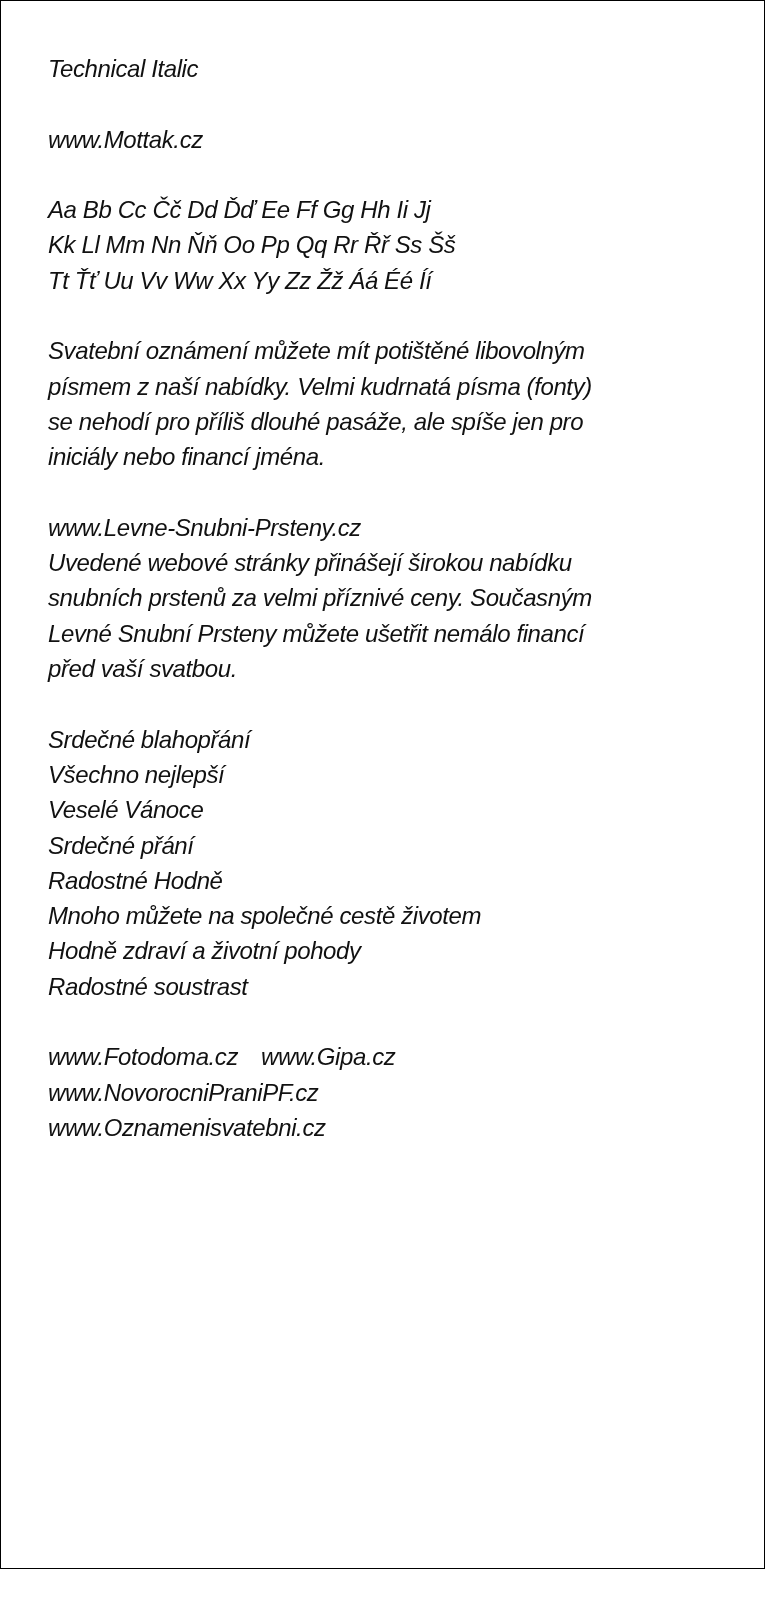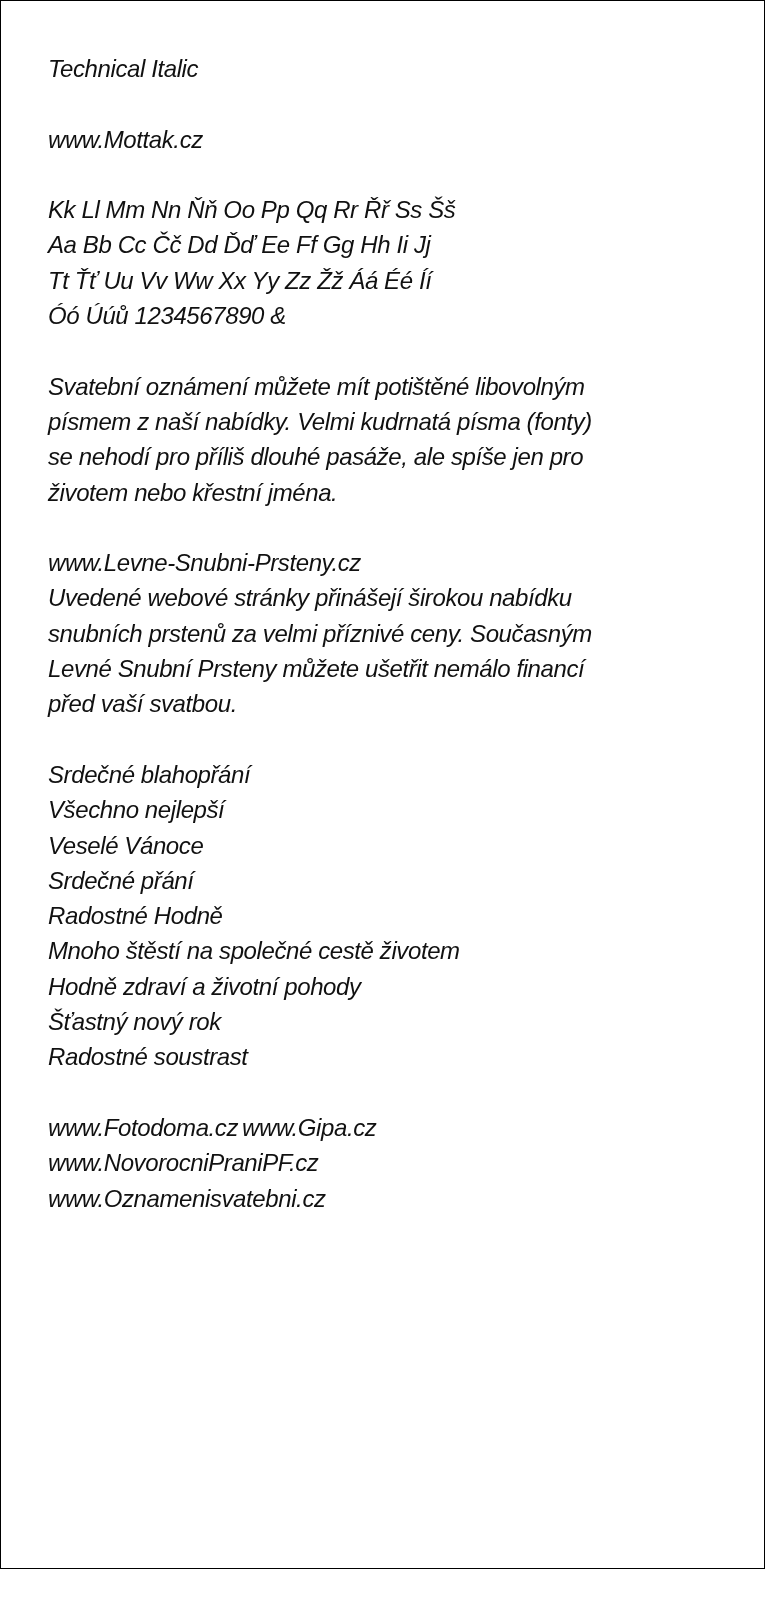--- a/index.html
+++ b/index.html
@@ -36,69 +36,67 @@
     .line {
       display: block;
       white-space: nowrap;
       min-height: 35.3px;
     }
     .gap {
       display: block;
       height: 35.3px;
     }
     .url-pair span + span {
-      margin-left: 4px;
+      margin-left: 23px;
     }
   </style>
 </head>
 <body>
 
 <div class="sheet">
   <div class="content">
 
     <span class="line">Technical Italic</span>
     <span class="gap"></span>
 
     <span class="line">www.Mottak.cz</span>
     <span class="gap"></span>
 
     <div>
+      <span class="line">Aa Bb Cc Čč Dd Ďď Ee Ff Gg Hh Ii Jj</span>
       <span class="line">Kk Ll Mm Nn Ňň Oo Pp Qq Rr Řř Ss Šš</span>
-      <span class="line">Aa Bb Cc Čč Dd Ďď Ee Ff Gg Hh Ii Jj</span>
       <span class="line">Tt Ťť Uu Vv Ww Xx Yy Zz Žž Áá Éé Íí</span>
-      <span class="line">Óó Úúů 1234567890 &amp;</span>
     </div>
     <span class="gap"></span>
 
     <div>
       <span class="line">Svatební oznámení můžete mít potištěné libovolným</span>
       <span class="line">písmem z naší nabídky. Velmi kudrnatá písma (fonty)</span>
       <span class="line">se nehodí pro příliš dlouhé pasáže, ale spíše jen pro</span>
-      <span class="line">životem nebo křestní jména.</span>
+      <span class="line">iniciály nebo financí jména.</span>
     </div>
     <span class="gap"></span>
 
     <div>
       <span class="line">www.Levne-Snubni-Prsteny.cz</span>
       <span class="line">Uvedené webové stránky přinášejí širokou nabídku</span>
       <span class="line">snubních prstenů za velmi příznivé ceny. Současným</span>
       <span class="line">Levné Snubní Prsteny můžete ušetřit nemálo financí</span>
       <span class="line">před vaší svatbou.</span>
     </div>
     <span class="gap"></span>
 
     <div>
       <span class="line">Srdečné blahopřání</span>
       <span class="line">Všechno nejlepší</span>
       <span class="line">Veselé Vánoce</span>
       <span class="line">Srdečné přání</span>
       <span class="line">Radostné Hodně</span>
-      <span class="line">Mnoho štěstí na společné cestě životem</span>
+      <span class="line">Mnoho můžete na společné cestě životem</span>
       <span class="line">Hodně zdraví a životní pohody</span>
-      <span class="line">Šťastný nový rok</span>
       <span class="line">Radostné soustrast</span>
     </div>
     <span class="gap"></span>
 
     <div>
       <span class="line url-pair">
         <span>www.Fotodoma.cz</span><span>www.Gipa.cz</span>
       </span>
       <span class="line">www.NovorocniPraniPF.cz</span>
       <span class="line">www.Oznamenisvatebni.cz</span>

